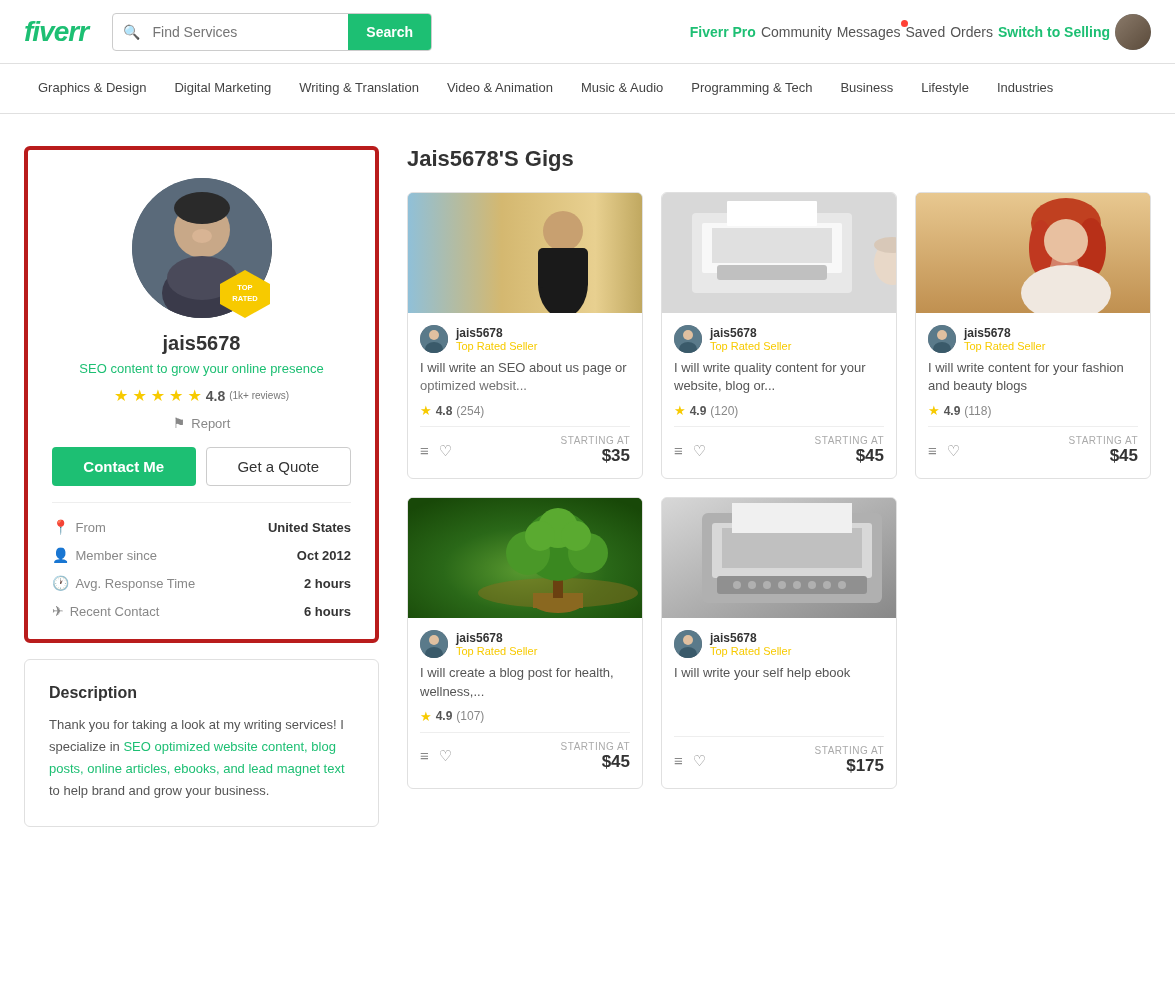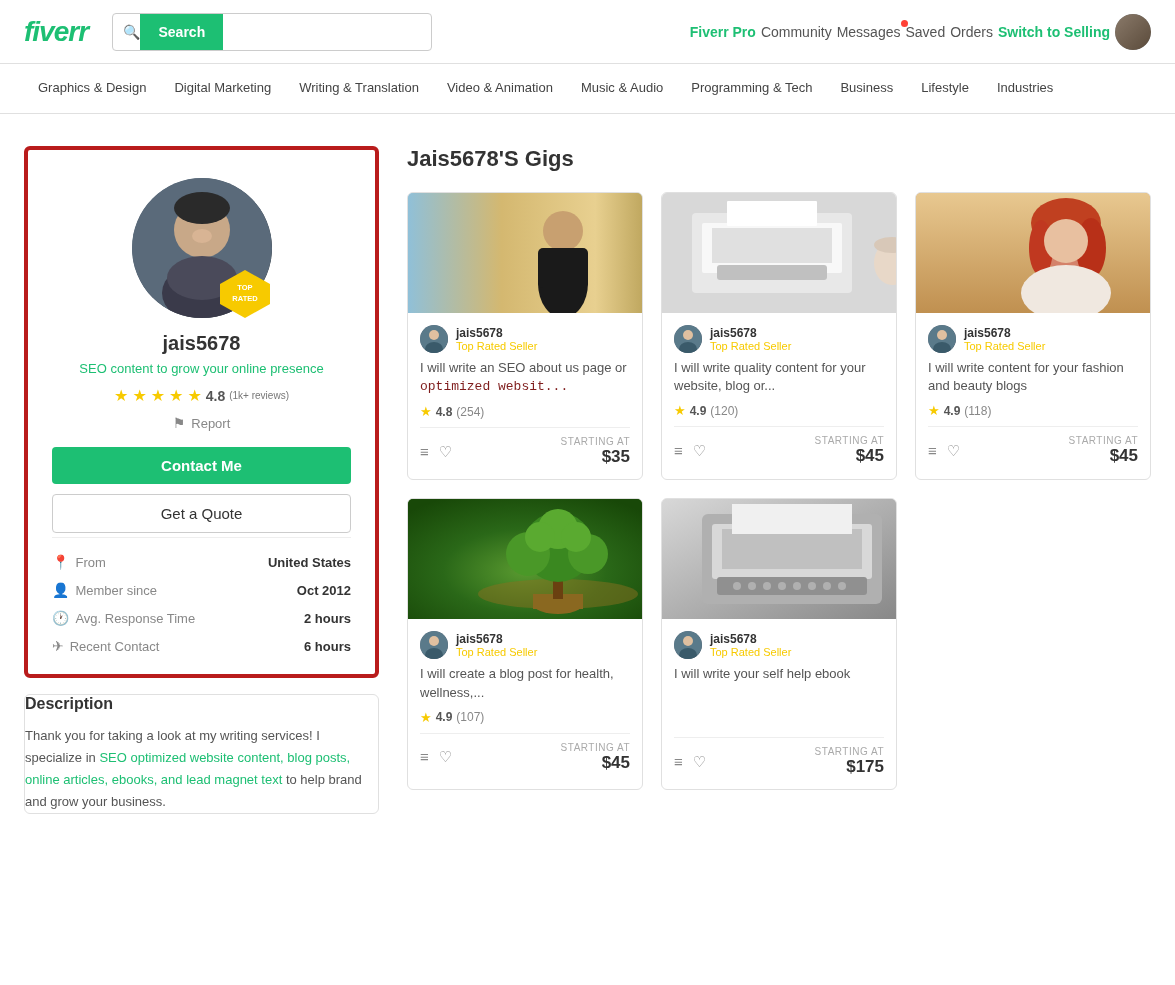--- a/index.html
+++ b/index.html
@@ -193,22 +193,21 @@
       color: #888;
       font-size: 13px;
       margin-bottom: 16px;
       cursor: pointer;
     }
     .flag-icon { font-size: 14px; }
     .action-buttons {
       display: flex;
       gap: 10px;
       width: 100%;
-      margin-bottom: 4px;
-      flex-direction: column;
+      margin-bottom: 16px;
     }
     .btn-contact {
       flex: 1;
       background: #1dbf73;
       color: #fff;
       border: none;
       border-radius: 4px;
       padding: 10px 0;
       font-size: 15px;
       font-weight: 600;
@@ -244,20 +243,21 @@
       display: flex;
       align-items: center;
       gap: 6px;
     }
     .detail-icon { font-size: 14px; }
     .detail-value { font-weight: 700; color: #333; }
 
     .description-card {
       border: 1px solid #e0e0e0;
       border-radius: 6px;
+      padding: 24px;
     }
     .desc-title {
       font-size: 16px;
       font-weight: 700;
       color: #333;
       margin-bottom: 12px;
     }
     .desc-text {
       font-size: 13px;
       color: #1dbf73;
@@ -321,21 +321,21 @@
     .seller-info { display: flex; flex-direction: column; }
     .seller-name { font-size: 12px; font-weight: 600; color: #333; }
     .seller-level { font-size: 11px; color: #f7ca00; font-weight: 500; }
     .gig-title {
       font-size: 13px;
       color: #555;
       line-height: 1.4;
       margin-bottom: 8px;
       min-height: 36px;
     }
-    .gig-title a { color: #7f1d1d; text-decoration: none; font-family: Liberation Mono, monospace; }
+    .gig-title a { color: #737373; text-decoration: none; }
     .gig-rating {
       display: flex;
       align-items: center;
       gap: 4px;
       margin-bottom: 8px;
     }
     .gig-star { color: #f7ca00; font-size: 13px; }
     .gig-rating-num { font-size: 12px; font-weight: 700; color: #555; }
     .gig-rating-count { font-size: 12px; color: #888; }
     .gig-footer {
@@ -357,20 +357,21 @@
     .starting-at { font-size: 10px; color: #aaa; text-transform: uppercase; letter-spacing: 0.5px; }
     .gig-price { font-size: 17px; font-weight: 700; color: #333; text-align: center; }
   </style>
 </head>
 <body>
 
 <header class="header">
   <div class="logo">fiverr</div>
   <div class="search-bar">
     <span style="padding-left:10px;color:#aaa;font-size:14px;">🔍</span>
+    <input type="text" placeholder="Find Services" style="">
     <button class="search-btn">Search</button>
   </div>
   <nav class="nav-links">
     <a class="nav-link fiverr-pro">Fiverr Pro</a>
     <a class="nav-link">Community</a>
     <a class="nav-link messages-dot">Messages</a>
     <a class="nav-link">Saved</a>
     <a class="nav-link">Orders</a>
     <a class="nav-link switch-selling">Switch to Selling</a>
     <div class="avatar">

